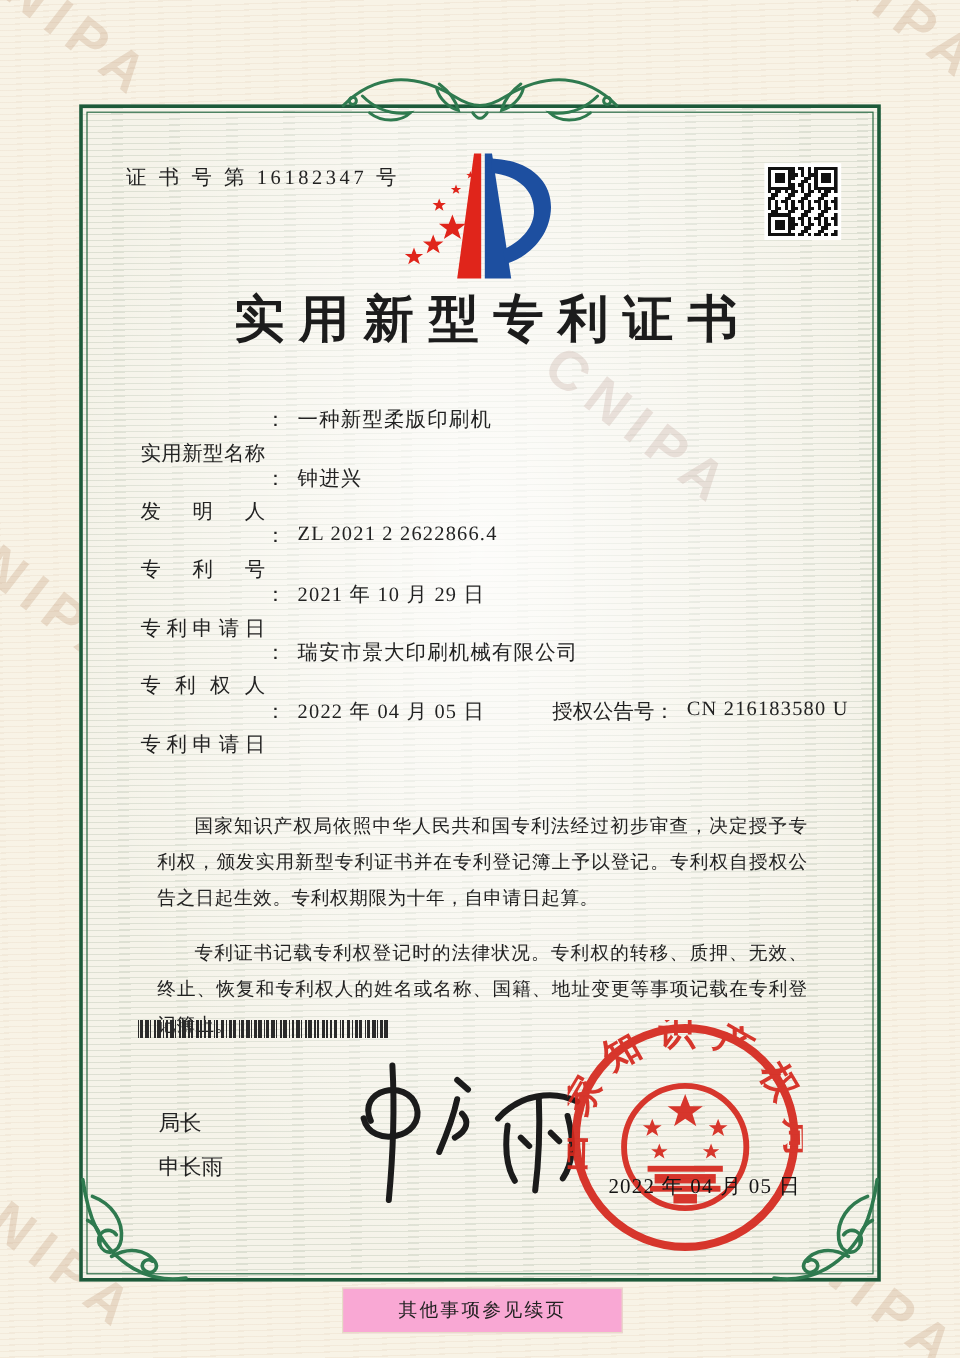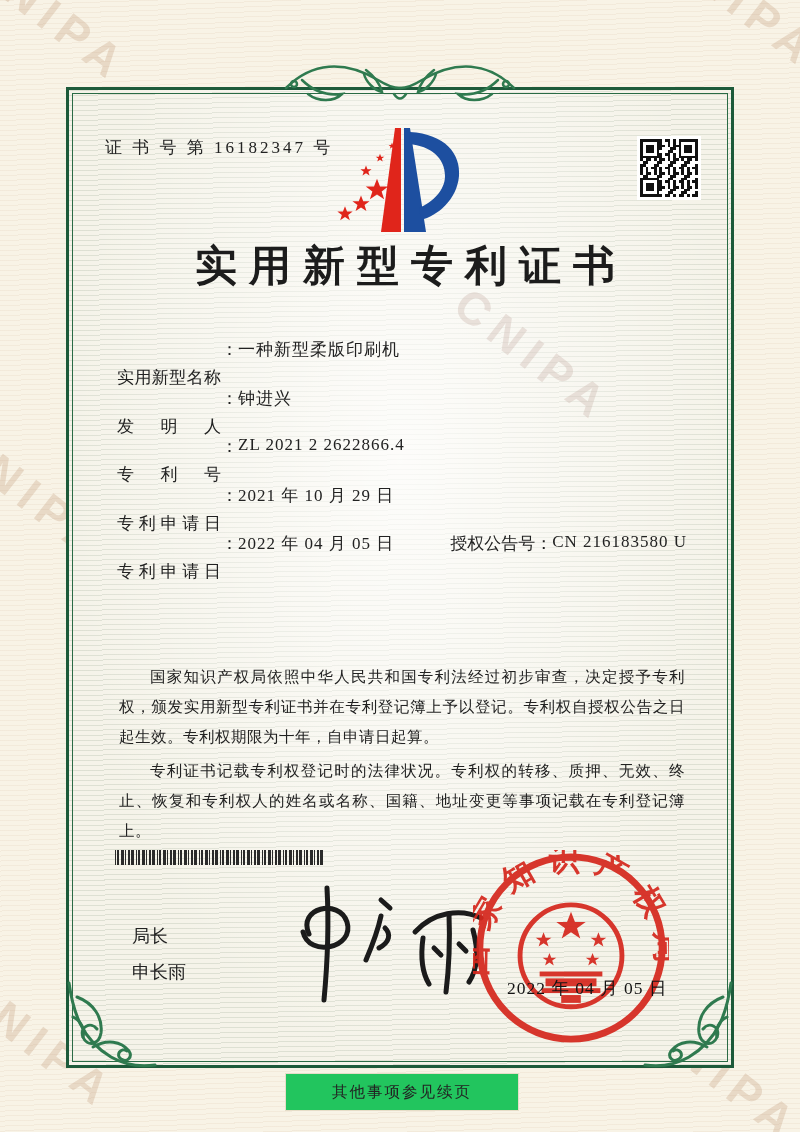--- a/index.html
+++ b/index.html
@@ -32,37 +32,37 @@
   .qr-box{position:absolute;right:30px;top:46px;width:64px;height:64px;background:#fff;padding:3px;box-sizing:border-box;}
   .logo{position:absolute;left:50%;top:34px;transform:translateX(-50%);}
   .title{
     position:absolute;left:0;right:0;top:148px;text-align:center;
     font-size:42px;font-weight:bold;letter-spacing:12px;color:#1c1c1c;white-space:nowrap;padding-left:22px;
   }
   .fields{position:absolute;left:48px;top:248px;right:40px;font-size:17px;}
   .frow{height:48.5px;white-space:nowrap;}
   .flabel{display:inline-block;width:104px;text-align:justify;text-align-last:justify;vertical-align:top;margin-top:28px;}
   .fcolon{display:inline-block;vertical-align:top;}
-  .fvalue{display:inline-block;letter-spacing:1px;vertical-align:top;}
+  .fvalue{display:inline-block;margin-left:10px;letter-spacing:1px;vertical-align:top;}
   .grant2{margin-left:56px;}
   .paras{position:absolute;left:46px;right:42px;top:568px;font-size:15.5px;line-height:30px;text-align:justify;}
-  .paras p{margin:4px;text-indent:2em;letter-spacing:0.5px;}
+  .paras p{margin:16px;text-indent:2em;letter-spacing:0.5px;}
   .barcode{position:absolute;left:46px;top:760px;}
   .officer{position:absolute;left:50px;top:828px;font-size:18px;line-height:36px;margin-left:13px;}
   .signature{position:absolute;left:200px;top:786px;z-index:2;}
   .seal{position:absolute;left:404px;top:760px;z-index:2;opacity:0.93;}
   .seal-date{position:absolute;left:438px;top:886px;z-index:3;font-size:17.5px;letter-spacing:1px;color:#141414;}
   .page-info{position:absolute;left:0;right:0;top:942px;text-align:center;font-size:14.5px;letter-spacing:2px;}
   .corner{position:absolute;z-index:2;}
   .corner.bl{left:-6px;bottom:-8px;}
   .corner.br{right:-6px;bottom:-8px;transform:scaleX(-1);}
   .top-ornament{position:absolute;left:50%;top:50px;transform:translateX(-50%);z-index:2;}
   .continuation{
     position:absolute;left:285px;top:1073px;width:232px;height:36px;z-index:2;
-    background:#22c55e;border:1px solid #e6ddc8;
+    background:#f9a8d4;border:1px solid #e6ddc8;
     display:flex;align-items:center;justify-content:center;
     font-size:15.5px;letter-spacing:2px;
   }
 </style>
 </head>
 <body>
 
 <span class="wm" style="left:-42px;top:-12px;">CNIPA</span>
 <span class="wm" style="left:648px;top:-26px;">CNIPA</span>
 <span class="wm" style="left:-62px;top:468px;">CNIPA</span>
@@ -353,20 +353,23 @@
     <div class="frow">
       <span class="flabel">发 明 人</span><span class="fcolon">：</span><span class="fvalue">钟进兴</span>
     </div>
     <div class="frow">
       <span class="flabel">专 利 号</span><span class="fcolon">：</span><span class="fvalue">ZL 2021 2 2622866.4</span>
     </div>
     <div class="frow">
       <span class="flabel">专利申请日</span><span class="fcolon">：</span><span class="fvalue">2021 年 10 月 29 日</span>
     </div>
     <div class="frow">
+      <span class="flabel">专 利 权 人</span><span class="fcolon">：</span><span class="fvalue">瑞安市景大印刷机械有限公司</span>
+    </div>
+    <div class="frow">
       <span class="flabel">专利申请日</span><span class="fcolon">：</span><span class="fvalue">2022 年 04 月 05 日</span><span class="grant2"><span>授权公告号</span><span>：</span><span class="fvalue">CN 216183580 U</span></span>
     </div>
   </div>
 
   <div class="paras">
     <p>国家知识产权局依照中华人民共和国专利法经过初步审查，决定授予专利权，颁发实用新型专利证书并在专利登记簿上予以登记。专利权自授权公告之日起生效。专利权期限为十年，自申请日起算。</p>
     <p>专利证书记载专利权登记时的法律状况。专利权的转移、质押、无效、终止、恢复和专利权人的姓名或名称、国籍、地址变更等事项记载在专利登记簿上。</p>
   </div>
 
   <div class="barcode">

